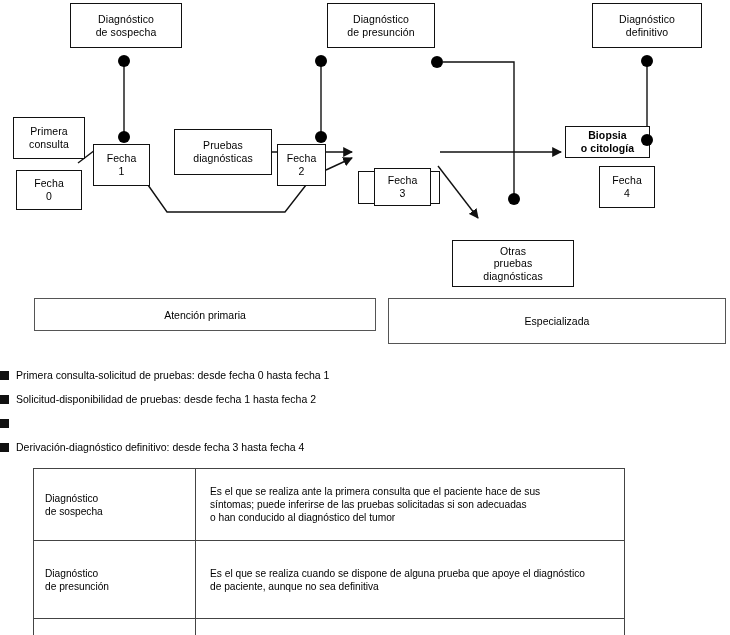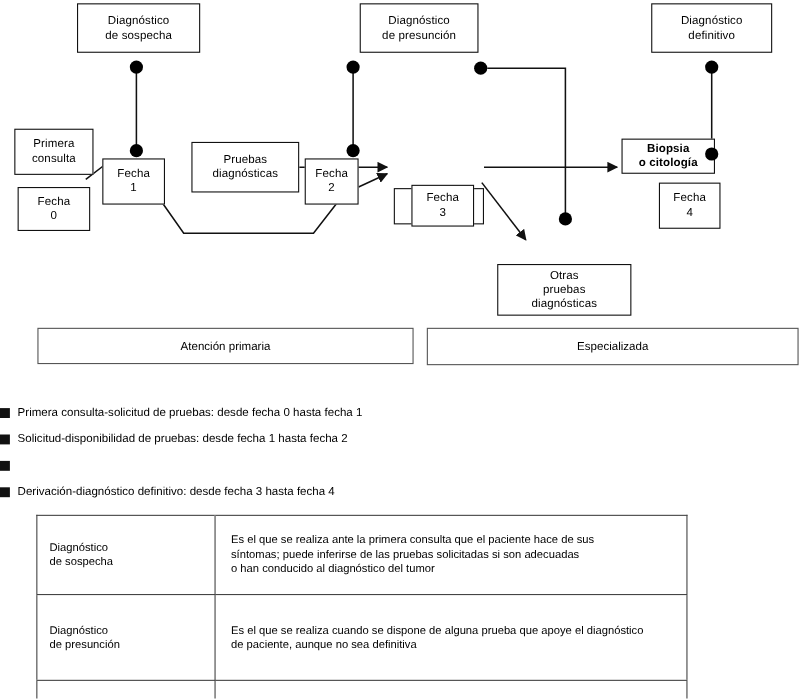--- a/index.html
+++ b/index.html
@@ -191,21 +191,21 @@
       <circle cx="437" cy="62" r="6"></circle>
       <circle cx="514" cy="199" r="6"></circle>
       <circle cx="647" cy="61" r="6"></circle>
       <circle cx="647" cy="140" r="6"></circle>
     </g>
   </svg>
 
   <div class="band" style="left:3px;top:298px;width:342px;height:33px;margin-left:31px;">
     <span>Atención primaria</span>
   </div>
-  <div class="band" style="left:388px;top:298px;width:338px;height:34px;">
+  <div class="band" style="left:388px;top:298px;width:338px;height:46px;">
     <span>Especializada</span>
   </div>
 
   <div id="legend">
     <div class="leg-row">
       <span class="leg-sq"></span>
       <span class="leg-tx">Primera consulta-solicitud de pruebas: desde fecha 0 hasta fecha 1</span>
     </div>
     <div class="leg-row">
       <span class="leg-sq"></span>

